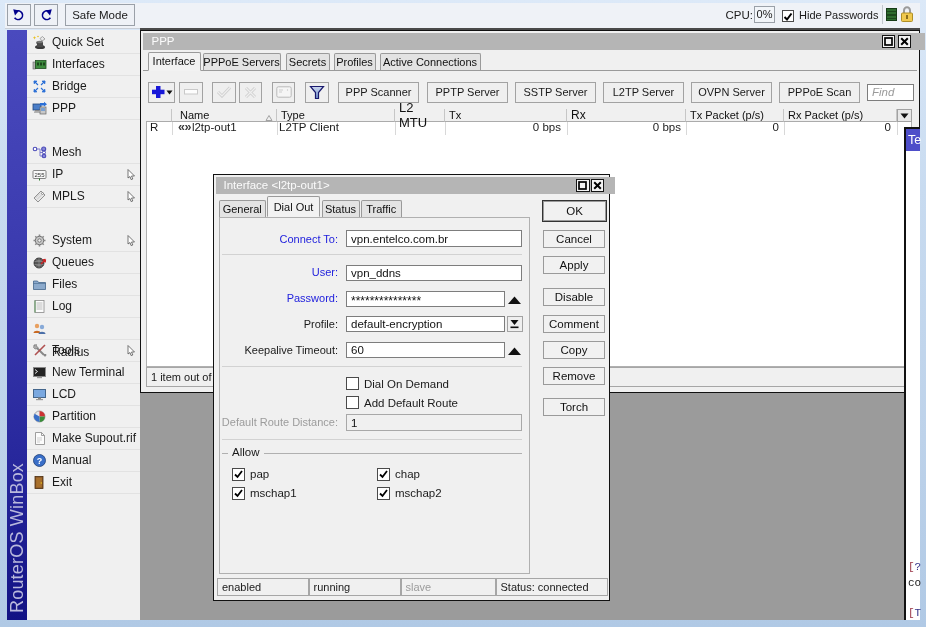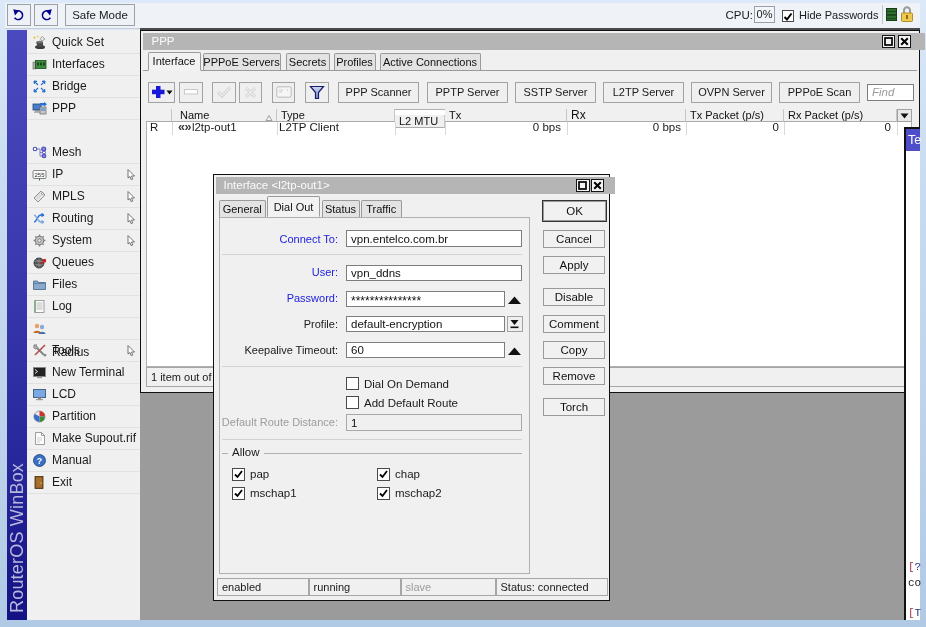--- a/index.html
+++ b/index.html
@@ -137,30 +137,20 @@
       <div style="position:absolute;left:5px;top:3px;width:15px;height:15px;"><svg width="15" height="15" viewBox="0 0 15 15">
           <path d="M2 9 L9 2 L13 6 L6 13 Z" fill="#e8e8e8" stroke="#888" stroke-width="0.9"></path>
           <circle cx="10.5" cy="4.5" r="1" fill="#fff" stroke="#777" stroke-width="0.8"></circle>
           <path d="M3.5 9 L8 4.5 M5 10.5 L9.5 6" stroke="#bbb" stroke-width="0.7"></path>
         </svg></div>
       <div style="position:absolute;left:25px;top:0;height:21px;line-height:21px;font-size:12px;color:#1a1a1a;">MPLS</div>
       <svg width="9" height="11" viewBox="0 0 9 11" style="position:absolute;right:4px;top:5px;">
         <path d="M1 0.5 L7.5 7 L4.5 7 L5.8 10 L4 10.5 L3 7.5 L1 9Z" fill="#fff" stroke="#555" stroke-width="0.8"></path>
       </svg>
     </div>
-<div class="abs" style="left:27px;top:208px;width:113px;height:22px;border-bottom:1px solid #e2e2e2;box-sizing:border-box;">
-      <div style="position:absolute;left:5px;top:3px;width:15px;height:15px;"><svg width="15" height="15" viewBox="0 0 15 15">
-          <path d="M2 11 C5 11 5 4 9 4 L12 4 M12 4 l-2.5 -1.5 M12 4 l-2.5 1.5" stroke="#2a6fd6" stroke-width="1.4" fill="none"></path>
-          <path d="M2 4 C5 4 5 11 9 11 L12 11 M12 11 l-2.5 -1.5 M12 11 l-2.5 1.5" stroke="#7aa8e0" stroke-width="1.4" fill="none"></path>
-        </svg></div>
-      <div style="position:absolute;left:25px;top:0;height:21px;line-height:21px;font-size:12px;color:#1a1a1a;">Routing</div>
-      <svg width="9" height="11" viewBox="0 0 9 11" style="position:absolute;right:4px;top:5px;">
-        <path d="M1 0.5 L7.5 7 L4.5 7 L5.8 10 L4 10.5 L3 7.5 L1 9Z" fill="#fff" stroke="#555" stroke-width="0.8"></path>
-      </svg>
-    </div>
 <div class="abs" style="left:27px;top:230px;width:113px;height:22px;border-bottom:1px solid #e2e2e2;box-sizing:border-box;">
       <div style="position:absolute;left:5px;top:3px;width:15px;height:15px;"><svg width="15" height="15" viewBox="0 0 15 15">
           <circle cx="7.5" cy="7.5" r="4.2" fill="#c8c8c8" stroke="#666" stroke-width="0.9"></circle>
           <g stroke="#888" stroke-width="1.6">
             <path d="M7.5 1.5 v2 M7.5 11.5 v2 M1.5 7.5 h2 M11.5 7.5 h2 M3.3 3.3 l1.4 1.4 M10.3 10.3 l1.4 1.4 M3.3 11.7 l1.4 -1.4 M10.3 4.7 l1.4 -1.4"></path>
           </g>
           <circle cx="7.5" cy="7.5" r="1.7" fill="#f0f0f0" stroke="#666" stroke-width="0.8"></circle>
         </svg></div>
       <div style="position:absolute;left:25px;top:0;height:21px;line-height:21px;font-size:12px;color:#1a1a1a;">System</div>
       <svg width="9" height="11" viewBox="0 0 9 11" style="position:absolute;right:4px;top:5px;">
@@ -331,21 +321,21 @@
 <div class="abs tbtn" style="left:374px;top:51px;width:81px;height:20.5px;font-size:11px;">SSTP Server</div>
 <div class="abs tbtn" style="left:462px;top:51px;width:81px;height:20.5px;font-size:11px;">L2TP Server</div>
 <div class="abs tbtn" style="left:550px;top:51px;width:81px;height:20.5px;font-size:11px;">OVPN Server</div>
 <div class="abs tbtn" style="left:638px;top:51px;width:81px;height:20.5px;font-size:11px;">PPPoE Scan</div>
 <div class="abs field" style="left:726px;top:53px;width:47px;height:16.5px;color:#9a9a9a;font-style:italic;">Find</div>
 
 <div class="abs" style="left:5px;top:78px;width:766px;height:258px;background:#fff;border:1px solid #b0b0b0;box-sizing:border-box;"></div>
 <div class="abs hcell" style="left:5px;top:78px;width:26px;height:12.5px;font-size:11px;"></div>
 <div class="abs hcell" style="left:31px;top:78px;width:105px;height:12.5px;font-size:11px;padding-left:8px;">Name</div>
 <div class="abs hcell" style="left:136px;top:78px;width:118px;height:12.5px;font-size:11px;">Type</div>
-<div class="abs hcell" style="left:254px;top:78px;width:50px;height:12.5px;font-size:11px;margin-top:6px;">L2 MTU</div>
+<div class="abs hcell" style="left:254px;top:78px;width:50px;height:12.5px;font-size:13px;">L2 MTU</div>
 <div class="abs hcell" style="left:304px;top:78px;width:122px;height:12.5px;font-size:11px;">Tx</div>
 <div class="abs hcell" style="left:426px;top:78px;width:119px;height:12.5px;font-size:12px;">Rx</div>
 <div class="abs hcell" style="left:545px;top:78px;width:98px;height:12.5px;font-size:11px;">Tx Packet (p/s)</div>
 <div class="abs hcell" style="left:643px;top:78px;width:113px;height:12.5px;font-size:11px;">Rx Packet (p/s)</div>
 <div class="abs" style="left:124px;top:80px;"><svg width="8" height="8" viewBox="0 0 8 8">
           <path d="M4 1.5 L7 6.5 L1 6.5 Z" fill="none" stroke="#9a9a9a" stroke-width="0.9"></path>
         </svg></div>
 <div class="abs tbtn" style="left:756px;top:78px;width:15px;height:13px;background:#e8e8e8;">
         <svg width="9" height="6" viewBox="0 0 9 6">
           <path d="M0.5 0.5 l8 0 -4 5Z" fill="#111"></path>

